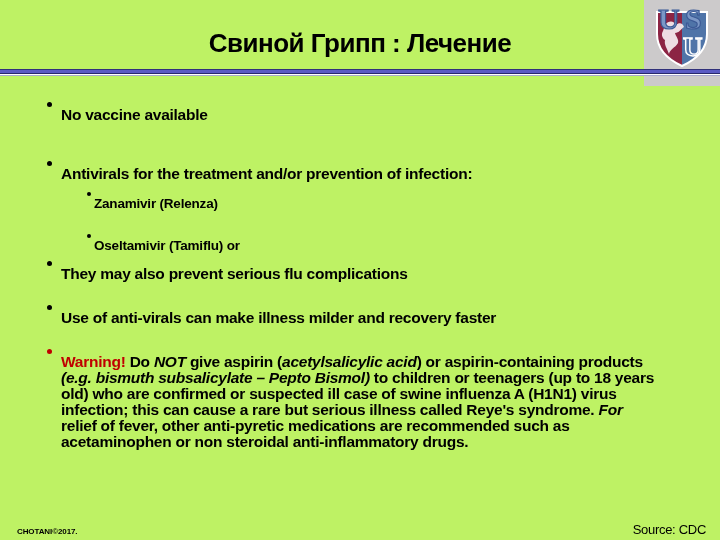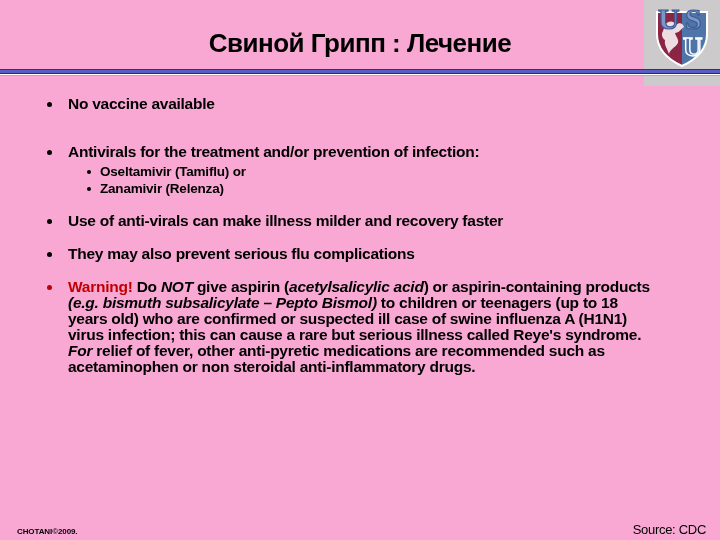--- a/index.html
+++ b/index.html
@@ -1,20 +1,20 @@
 <!DOCTYPE html>
 <html><head>
 <meta charset="utf-8">
 <style>
   html,body{margin:0;padding:0;}
   body{
     width:720px;height:540px;overflow:hidden;background:#ffffff;
     font-family:"Liberation Sans","DejaVu Sans",sans-serif;
   }
-  .slide{position:relative;width:720px;height:540px;background:#f9a8d4;}
+  .slide{position:relative;width:720px;height:540px;background:#bef264;}
 
   
   .slide-title{
     position:absolute;top:28px;left:0;width:720px;text-align:center;
     font-size:26px;font-weight:bold;color:#000;letter-spacing:-0.5px;
   }
 
   
   .logo-box{
     position:absolute;top:0;right:0;width:76px;height:86px;
@@ -31,21 +31,21 @@
       #5b5bc4 1px,#5b5bc4 4px,
       #29296b 4px,#29296b 5px,
       #ffffff 5px,#ffffff 6px,
       #a9a9cf 6px,#a9a9cf 7px);
   }
 
   
   .content{
     position:absolute;left:45px;top:96px;width:612px;color:#000;
   }
-  .bullet{display:flex;align-items:flex-start;}
+  .bullet{display:flex;align-items:flex-start;flex-direction:column;}
   .bullet .dot{
     flex:0 0 auto;border-radius:50%;background:#000;
   }
   .bullet.lvl1{font-size:15.5px;line-height:16px;font-weight:bold;letter-spacing:-0.25px;}
   .bullet.lvl1 .dot{width:5px;height:5px;margin:6px 0 0 2px;}
   .bullet.lvl1 .txt{margin-left:16px;flex:1;}
   .bullet.lvl2{font-size:13.5px;line-height:15px;font-weight:bold;letter-spacing:-0.2px;margin-left:40px;}
   .bullet.lvl2 .dot{width:4px;height:4px;margin:6px 0 0 2px;}
   .bullet.lvl2 .txt{margin-left:9px;flex:1;}
   .mb-norm{margin-bottom:17px;}
@@ -94,38 +94,38 @@
 
   <div class="content">
       <div class="bullet lvl1 mb-norm">
         <span class="dot"></span>
         <span class="txt">No vaccine available</span>
       </div>
       <div class="bullet lvl1 mb-tight">
         <span class="dot"></span>
         <span class="txt">Antivirals for the treatment and/or prevention of infection:</span>
       </div>
+      <div class="bullet lvl2 mb-norm">
+        <span class="dot"></span>
+        <span class="txt">Zanamivir (Relenza)</span>
+      </div>
       <div class="bullet lvl2 mb-sub">
         <span class="dot"></span>
         <span class="txt">Oseltamivir  (Tamiflu) or</span>
       </div>
-      <div class="bullet lvl2 mb-norm">
+      <div class="bullet lvl1 mb-norm">
         <span class="dot"></span>
-        <span class="txt">Zanamivir (Relenza)</span>
+        <span class="txt">They may also prevent serious flu complications</span>
       </div>
       <div class="bullet lvl1 mb-norm">
         <span class="dot"></span>
         <span class="txt">Use of anti-virals can make illness milder and recovery faster</span>
-      </div>
-      <div class="bullet lvl1 mb-norm">
-        <span class="dot"></span>
-        <span class="txt">They may also prevent serious flu complications</span>
       </div>
       <div class="bullet lvl1">
         <span class="dot red-dot"></span>
         <span class="txt"><span class="seg-warning">Warning!</span><span class="seg-plain"> Do </span><span class="seg-italic">NOT</span><span class="seg-plain"> give aspirin (</span><span class="seg-italic">acetylsalicylic acid</span><span class="seg-plain">) or aspirin-containing products </span><span class="seg-italic">(e.g. bismuth subsalicylate – Pepto Bismol)</span><span class="seg-plain"> to children or teenagers (up to 18 years old) who are  confirmed or suspected ill case of swine influenza A (H1N1) virus infection; this can cause a rare but serious illness called Reye's syndrome. </span><span class="seg-italic">For</span><span class="seg-plain"> relief of fever, other anti-pyretic medications are recommended such as acetaminophen or non steroidal anti-inflammatory drugs.</span></span>
       </div>
     </div>
 
-  <div class="footer-left">CHOTANI©2009.</div>
+  <div class="footer-left">CHOTANI©2017.</div>
   <div class="footer-right">Source: CDC</div>
 
 </div>
 
 </body></html>

